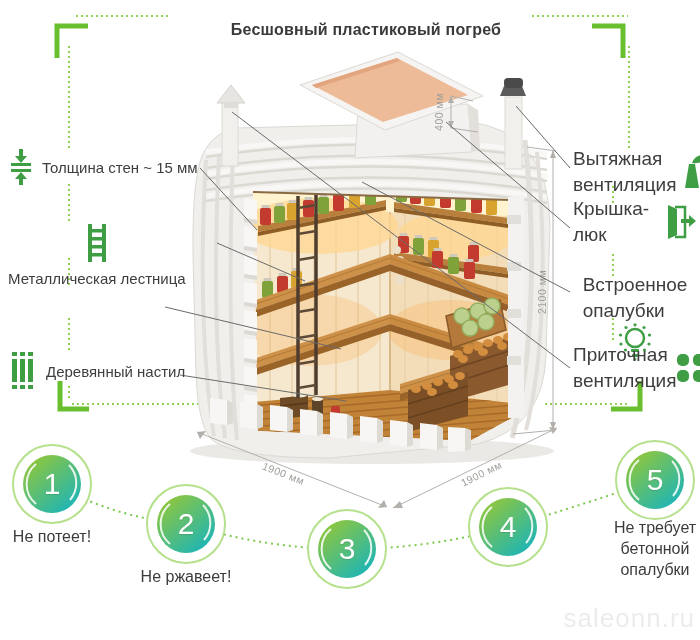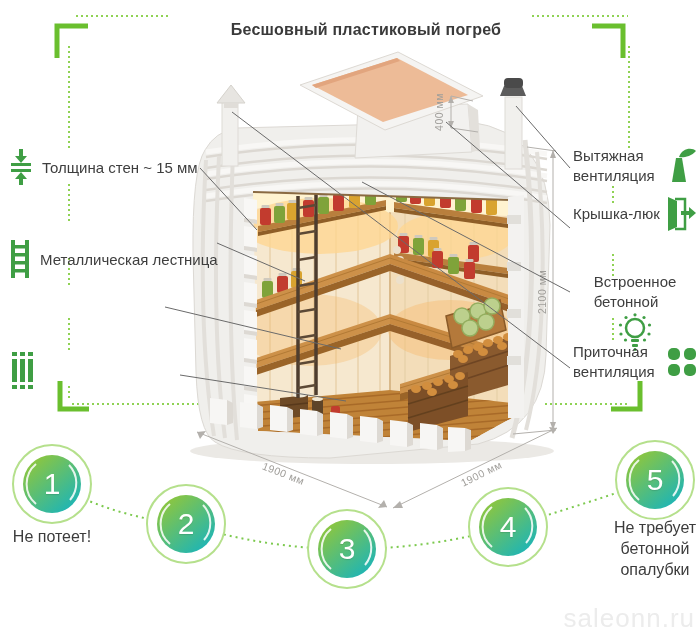--- a/index.html
+++ b/index.html
@@ -5,21 +5,21 @@
   html,body{margin:0;padding:0;background:#fff;}
   .stage{position:relative;width:700px;height:640px;background:#fff;overflow:hidden;
          font-family:"Liberation Sans",sans-serif;color:#3d3d3d;}
   .art{position:absolute;left:0;top:0;width:700px;height:640px;}
   .title{position:absolute;top:5px;left:0;width:100%;margin:16px;text-align:center;
          font-size:16px;font-weight:bold;color:#3a3a3a;letter-spacing:.2px;}
   
   .lrow{position:absolute;left:8px;display:flex;align-items:center;gap:8px;}
   .lrow .txt{font-size:15px;white-space:nowrap;color:#3e3e3e;}
   .rrow{position:absolute;left:573px;width:124px;display:flex;align-items:center;justify-content:space-between;}
-  .rrow .txt{font-size:15px;line-height:1.35;color:#3e3e3e;}
+  .rrow .txt{font-size:19px;line-height:1.35;color:#3e3e3e;}
   .rrow .txt span{display:block;}
   .icn{flex:0 0 auto;display:block;}
   
   .feature{position:absolute;width:80px;text-align:center;}
   .ring{width:76px;height:76px;border:2px solid #b5e08c;border-radius:50%;background:#fff;
         display:flex;align-items:center;justify-content:center;}
   .ball{position:relative;width:58px;height:58px;border-radius:50%;
         background:linear-gradient(140deg,#8dc63f 12%,#1fb5b4 88%);
         display:flex;align-items:center;justify-content:center;}
   .ball .num{color:#fff;font-size:30px;font-weight:400;text-shadow:0 1px 1px rgba(0,0,0,.12);}
@@ -382,21 +382,21 @@
     <svg class="icn" width="26" height="38" viewBox="0 0 26 38" fill="#3f9e44">
       <rect x="11" y="1" width="4" height="7"></rect>
         <polygon points="7,8 19,8 13,15"></polygon>
       <rect x="3" y="15" width="20" height="3"></rect>
         <rect x="3" y="21" width="20" height="3"></rect>
       <polygon points="7,31 19,31 13,24"></polygon>
         <rect x="11" y="31" width="4" height="6"></rect>
     </svg>
     <span class="txt">Толщина стен ~ 15 мм</span>
   </div>
-  <div class="lrow" style="top:240px;">
+  <div class="lrow" style="top:224px;flex-direction:column;">
     <svg class="icn" width="24" height="38" viewBox="0 0 24 38" fill="#3f9e44">
       <rect x="3" y="0" width="4" height="38"></rect>
         <rect x="17" y="0" width="4" height="38"></rect>
       <rect x="7" y="5" width="10" height="3.5"></rect>
         <rect x="7" y="13" width="10" height="3.5"></rect>
       <rect x="7" y="21" width="10" height="3.5"></rect>
         <rect x="7" y="29" width="10" height="3.5"></rect>
     </svg>
     <span class="txt">Металлическая лестница</span>
   </div>
@@ -405,20 +405,21 @@
       <rect x="4" y="0" width="5" height="4"></rect>
         <rect x="12" y="0" width="5" height="4"></rect>
         <rect x="20" y="0" width="5" height="4"></rect>
       <rect x="4" y="7" width="5" height="23"></rect>
         <rect x="12" y="7" width="5" height="23"></rect>
         <rect x="20" y="7" width="5" height="23"></rect>
       <rect x="4" y="33" width="5" height="4"></rect>
         <rect x="12" y="33" width="5" height="4"></rect>
         <rect x="20" y="33" width="5" height="4"></rect>
     </svg>
+    <span class="txt">Деревянный настил</span>
   </div>
 
   <div class="rrow" style="top:146px;">
     <span class="txt">
       <span>Вытяжная</span>
         <span>вентиляция</span>
     </span>
     <svg class="icn" width="34" height="40" viewBox="0 0 34 40" fill="#3f9e44">
       <polygon points="13,12 19,12 23,36 9,36"></polygon>
       <path d="M16,11 C19,2 29,1 33,5 C28,11 19,12 16,11 Z"></path>
@@ -432,21 +433,21 @@
     <svg class="icn" width="34" height="36" viewBox="0 0 34 36" fill="#3f9e44">
       <path d="M12,3 L22,3 L22,33 L12,33" fill="none" stroke="#3f9e44" stroke-width="2.5"></path>
       <polygon points="5,1 14,5 14,31 5,35"></polygon>
       <rect x="18" y="15" width="8" height="4"></rect>
         <polygon points="26,11 33,17 26,23"></polygon>
     </svg>
   </div>
   <div class="rrow" style="top:272px;flex-direction:column;">
     <span class="txt">
       <span>Встроенное</span>
-        <span>бетонной</span>
+        <span>опалубки</span>
     </span>
     <svg class="icn" width="36" height="38" viewBox="0 0 36 38">
       <circle cx="18" cy="15" r="9" fill="none" stroke="#3f9e44" stroke-width="2.5"></circle>
       <g fill="#3f9e44">
         <circle cx="18" cy="1.8" r="1.6"></circle>
           <circle cx="27" cy="4.5" r="1.6"></circle>
           <circle cx="32.5" cy="12" r="1.6"></circle>
         <circle cx="32" cy="21" r="1.6"></circle>
           <circle cx="9" cy="4.5" r="1.6"></circle>
           <circle cx="3.5" cy="12" r="1.6"></circle>
@@ -488,20 +489,21 @@
   <div class="feature" style="left:146px;top:484px;">
     <div class="ring">
       <div class="ball">
         <svg width="58" height="58" viewBox="0 0 58 58" fill="none" stroke="rgba(255,255,255,.85)" stroke-width="2">
           <path d="M13,9 A26,26 0 0 0 13,49"></path>
             <path d="M46,10 A26,26 0 0 1 47,45"></path>
         </svg>
         <span class="num">2</span>
       </div>
     </div>
+    <div class="flabel" style="width:130px;margin-left:-25px;">Не ржавеет!</div>
   </div>
 
   <div class="feature" style="left:307px;top:509px;">
     <div class="ring">
       <div class="ball">
         <svg width="58" height="58" viewBox="0 0 58 58" fill="none" stroke="rgba(255,255,255,.85)" stroke-width="2">
           <path d="M13,9 A26,26 0 0 0 13,49"></path>
             <path d="M46,10 A26,26 0 0 1 47,45"></path>
         </svg>
         <span class="num">3</span>

